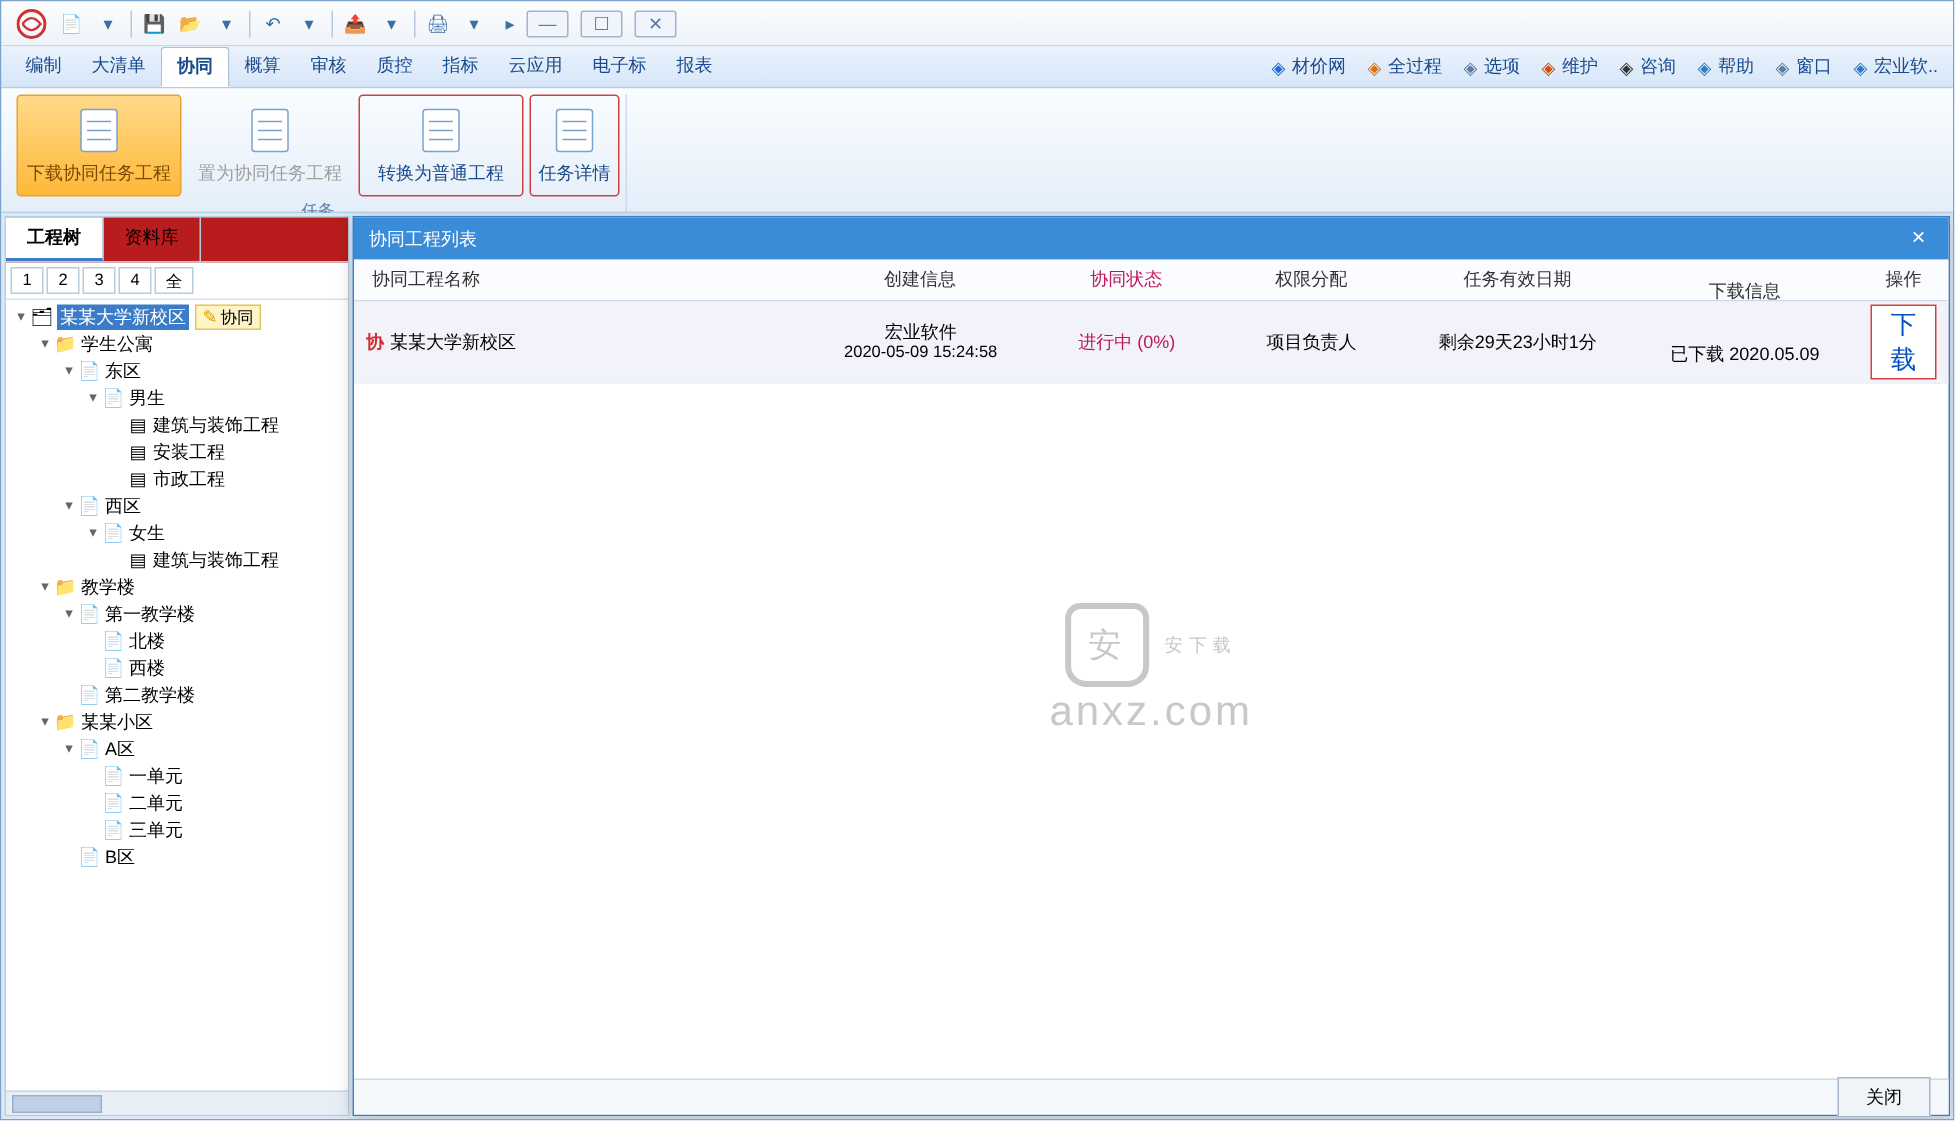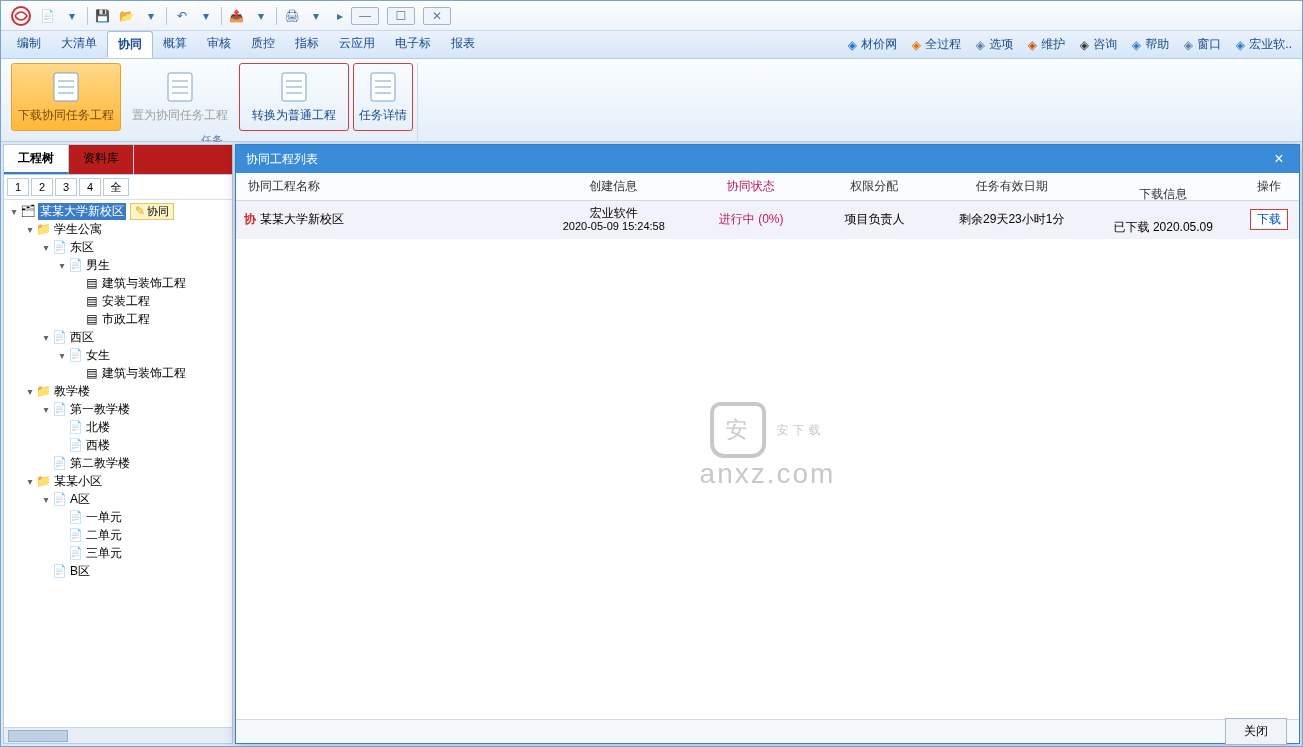--- a/index.html
+++ b/index.html
@@ -54,21 +54,21 @@
 .gh { padding: 0 12px; }
 .grid-row { display: flex; min-height: 30px; align-items: center; border-bottom: 1px solid #eef2f8; background:#f2f2fa;}
 .gc { padding: 2px 8px; }
 .c-name{ width:320px; display:flex;align-items:center;gap:4px;}
 .c-create{ width:160px; text-align:center; line-height:1.2;}
 .c-status{ width:130px; color:#be185d; text-align:center;}
 .c-role{ width:130px; text-align:center;}
 .c-expire{ width:160px; text-align:center;}
 .c-dl{ width:160px; text-align:center;margin-top:16px;}
 .c-op{ flex:1; min-width:60px; text-align:center;}
-.dl-btn { display:inline-block; padding:1px 6px; border:1px solid #d04040; color:#0050c0; background:#fff; cursor:pointer; font-size:12px;}
+.dl-btn { display:inline-block; padding:1px 6px; border:1px solid #d04040; color:#0050c0; background:#fff; cursor:pointer; font-size:17px;}
 .watermark { position:absolute; top:50%; left:50%; transform:translate(-50%,-50%); display:flex; flex-direction:column; align-items:center; color:#c8c8c8; pointer-events:none;}
 .watermark .wm-top{ font-size:48px; letter-spacing:4px; display:flex;align-items:center;gap:10px;}
 .watermark .wm-bot{ font-size:28px; letter-spacing:2px;}
 .wm-shield{ width:56px;height:56px;border:4px solid #c8c8c8;border-radius:10px 10px 14px 14px;display:flex;align-items:center;justify-content:center;font-size:22px;}
 .dialog-footer { height: 24px; border-top: 1px solid #d0dae6; display: flex; align-items: center; justify-content: flex-end; padding: 0 12px; background:#f6f9fc;}
 .dialog-footer button { padding: 4px 18px; border: 1px solid #a8b8cc; background: #f0f4f9; cursor: pointer; }
 .right-vstrip{ position:absolute; right:0; top:0; bottom:0; width:16px; background:#e8eef6; border-left:1px solid #c8d6ea; z-index:-1;}
 </style>
 </head>
 <body>

